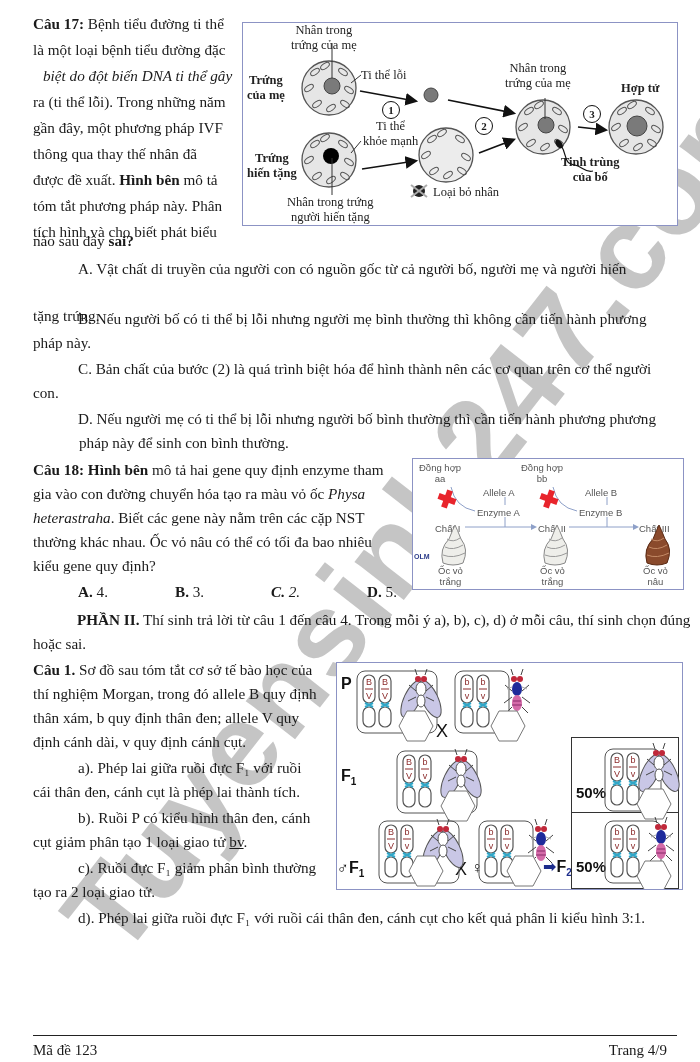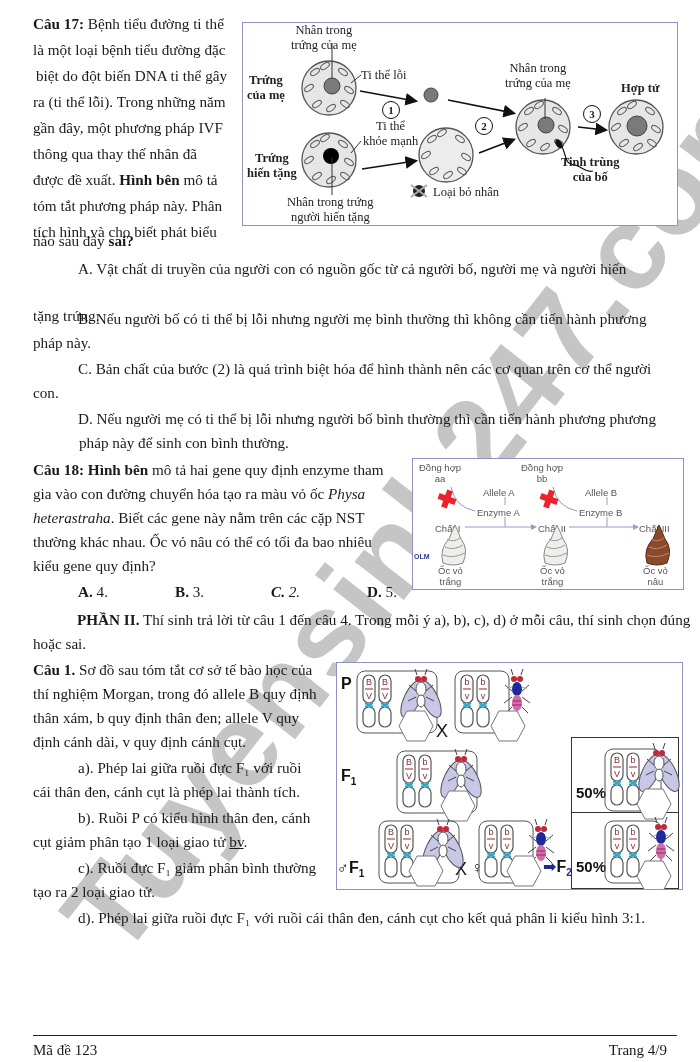--- a/index.html
+++ b/index.html
@@ -23,21 +23,21 @@
 </head>
 <body>
 
 <div class="watermark" style="left:35px; top:895px;"><span>Tuyensinh247</span><span>.com</span></div>
 
 <div>
   <div class="line" style="left:33px; top:14px;">
     <b>Câu 17:</b> <span>Bệnh tiểu đường ti thể</span>
   </div>
   <div class="line" style="left:33px; top:40px;">là một loại bệnh tiểu đường đặc</div>
-  <div class="line" style="left:36px; top:66px;">biệt do đột biến DNA ti thể gây</div>
+  <div class="line" style="left:43px; top:66px;font-style:italic;">biệt do đột biến DNA ti thể gây</div>
   <div class="line" style="left:33px; top:92px;">ra (ti thể lỗi). Trong những năm</div>
   <div class="line" style="left:33px; top:118px;">gần đây, một phương pháp IVF</div>
   <div class="line" style="left:33px; top:144px; width:197px; display:flex; justify-content:space-between;">
       <span>thông qua thay thế nhân đã</span>
     </div>
   <div class="line" style="left:33px; top:170px;">
     <span>được đề xuất.</span> <b>Hình bên</b> <span>mô tả</span>
   </div>
   <div class="line" style="left:33px; top:196px;">tóm tắt phương pháp này. Phân</div>
   <div class="line" style="left:33px; top:222px;">tích hình và cho biết phát biểu</div>

